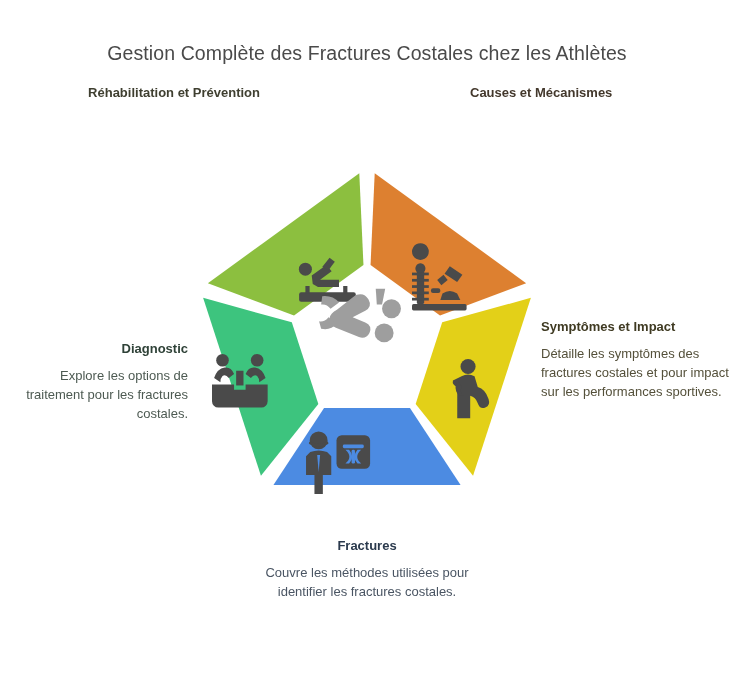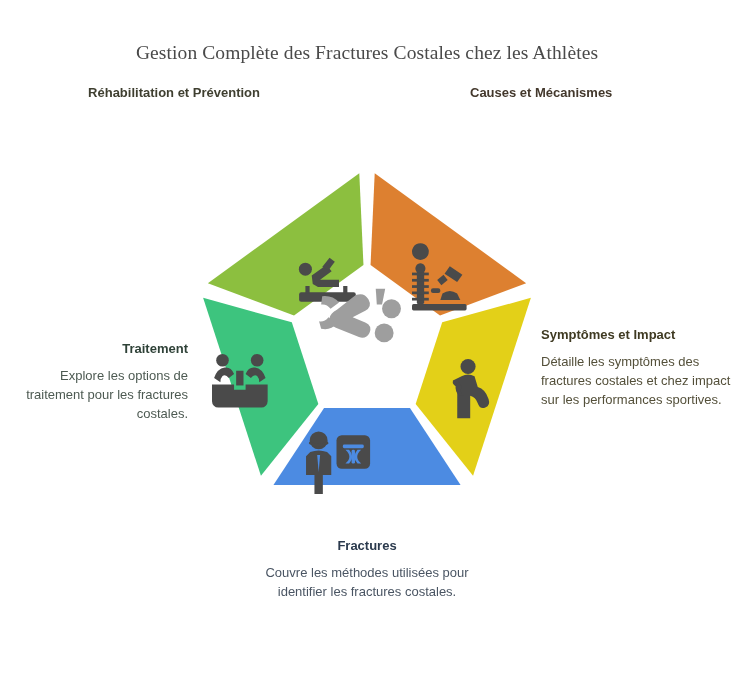--- a/index.html
+++ b/index.html
@@ -19,21 +19,20 @@
   #page-title {
     position: absolute;
     left: 0;
     top: 42px;
     width: 734px;
     text-align: center;
     font-size: 19.5px;
     font-weight: 400;
     color: #4a4a4a;
     letter-spacing: 0.1px;
-    font-family: Liberation Serif, serif;
   }
 
   .node-block {
     position: absolute;
   }
   .node-heading {
     font-size: 13px;
     font-weight: bold;
     line-height: 1.32;
     margin: 0 0 10px 0;
@@ -57,21 +56,20 @@
   .n-causes {
     left: 470px; top: 84px; width: 200px;
     text-align: left;
   }
   .n-causes .node-heading { color: #43382c; }
   .n-causes .node-desc { color: #55493d; }
 
   .n-symptomes {
     left: 541px; top: 318px; width: 192px;
     text-align: left;
-    margin-top: 8px;
   }
   .n-symptomes .node-heading { color: #3f3a22; }
   .n-symptomes .node-desc { color: #54503a; }
 
   .n-traitement {
     left: 8px; top: 340px; width: 180px;
     text-align: right;
   }
   .n-traitement .node-heading { color: #2f4238; }
   .n-traitement .node-desc { color: #4d5a52; }
@@ -100,25 +98,25 @@
 <div class="node-block n-rehab">
   <div class="node-heading">Réhabilitation et Prévention</div>
 </div>
 
 <div class="node-block n-causes">
   <div class="node-heading">Causes et Mécanismes</div>
 </div>
 
 <div class="node-block n-symptomes">
   <div class="node-heading">Symptômes et Impact</div>
-  <div class="node-desc">Détaille les symptômes des fractures costales et chez impact sur les performances sportives.</div>
+  <div class="node-desc">Détaille les symptômes des fractures costales et pour impact sur les performances sportives.</div>
 </div>
 
 <div class="node-block n-traitement">
-  <div class="node-heading">Traitement</div>
+  <div class="node-heading">Diagnostic</div>
   <div class="node-desc">Explore les options de traitement pour les fractures costales.</div>
 </div>
 
 <div class="node-block n-diagnostic">
   <div class="node-heading">Fractures</div>
   <div class="node-desc">Couvre les méthodes utilisées pour identifier les fractures costales.</div>
 </div>
 
 <div id="pentagon-diagram">
   <svg width="400" height="360" viewBox="0 0 400 360" xmlns="http://www.w3.org/2000/svg">

